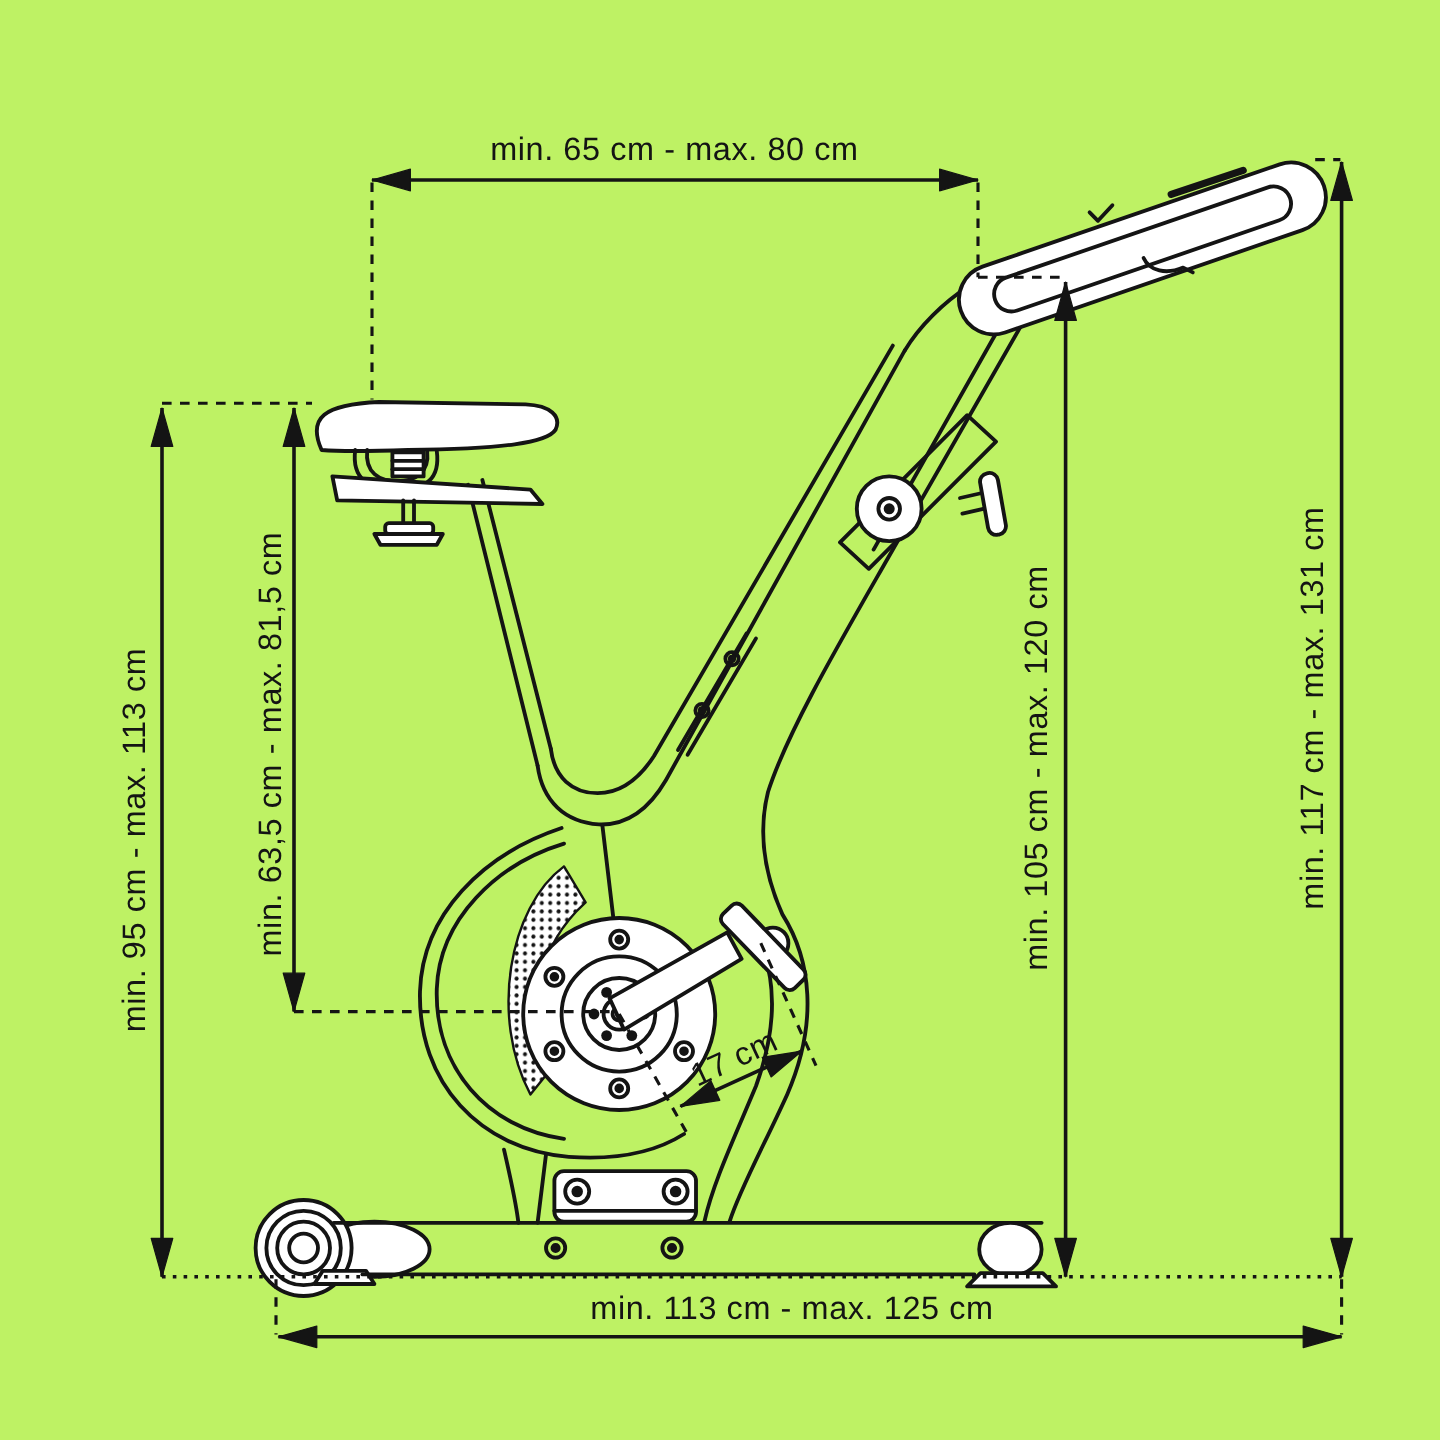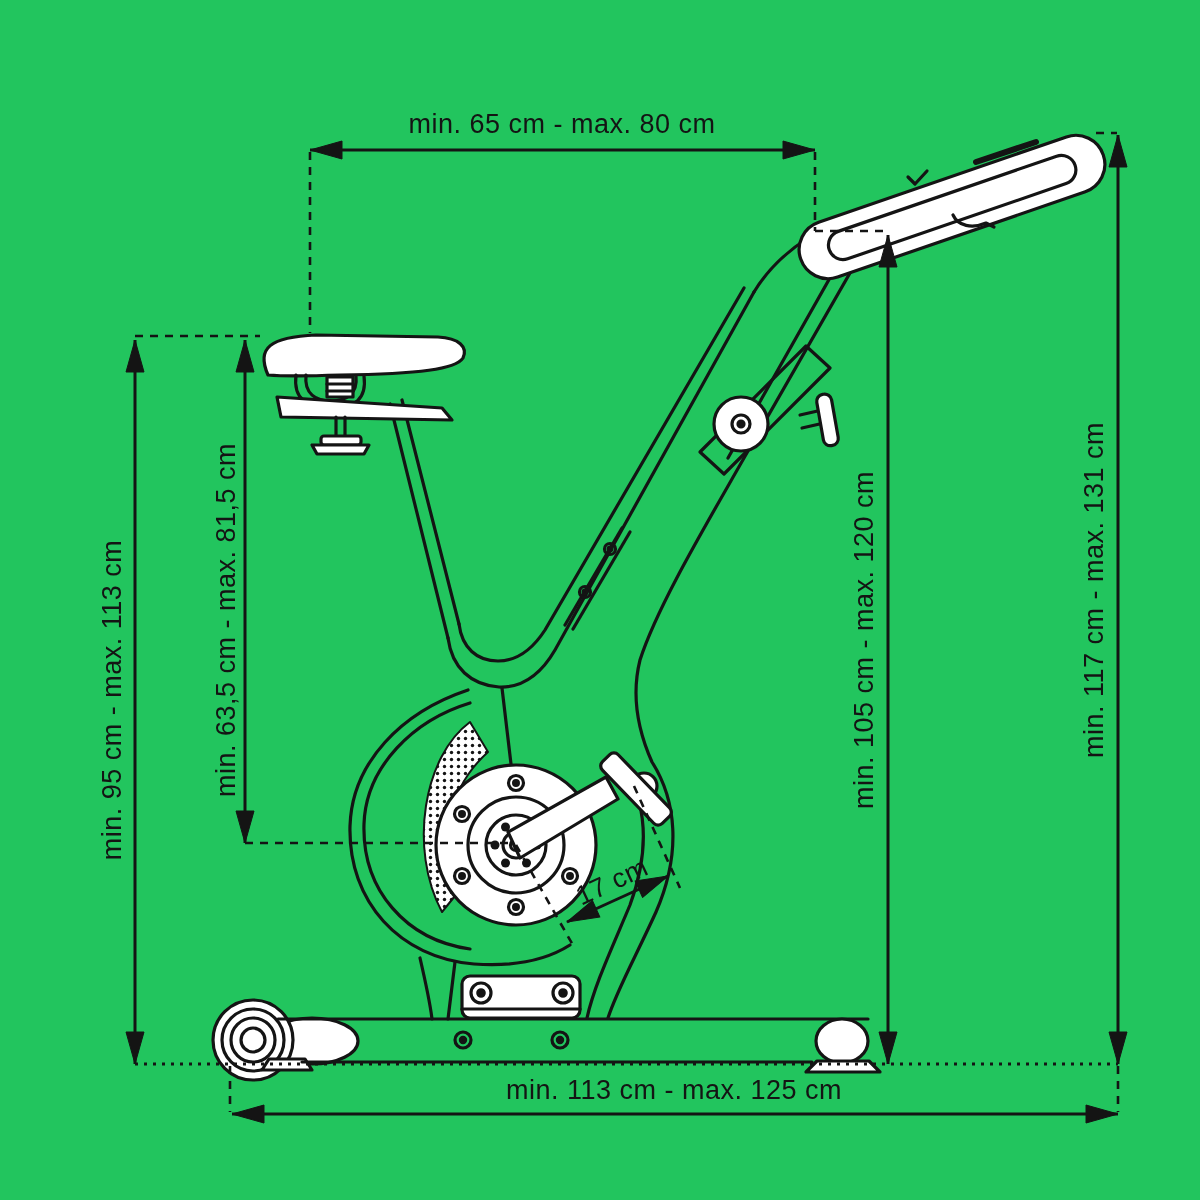--- a/index.html
+++ b/index.html
@@ -1,17 +1,17 @@
 <!DOCTYPE html>
 <html><head>
 <meta charset="utf-8">
 <style>
   html,body{margin:0;padding:0;background:#fff;}
   #stage{
-    position:relative;width:1200px;height:1200px;background:#22c55e;
+    position:relative;width:1200px;height:1200px;background:#bef264;
     font-family:"Liberation Sans", sans-serif;overflow:hidden;
   }
   #drawing{position:absolute;left:0;top:0;}
   .lbl{
     position:absolute;font-size:27px;letter-spacing:.5px;color:#141414;
     white-space:nowrap;line-height:1;
   }
   .lbl.h{transform:translate(-50%,-100%);}
   .lbl.v{transform:translate(-50%,-50%) rotate(-90deg);}
   .lbl.diag{transform:translate(-50%,-50%) rotate(-25deg);}
@@ -186,15 +186,15 @@
       <path d="M567,922 L668,876" marker-start="url(#ah)" marker-end="url(#ah)"></path>
     </g>
   </svg>
 
   <div class="lbl h" style="left:562px;top:138px;">min. 65 cm - max. 80 cm</div>
   <div class="lbl v" style="left:112px;top:700px;">min. 95 cm - max. 113 cm</div>
   <div class="lbl v" style="left:226px;top:620px;">min. 63,5 cm - max. 81,5 cm</div>
   <div class="lbl v" style="left:864px;top:640px;">min. 105 cm - max. 120 cm</div>
   <div class="lbl v" style="left:1094px;top:590px;">min. 117 cm - max. 131 cm</div>
   <div class="lbl diag" style="left:612px;top:882px;">17 cm</div>
-  <div class="lbl h" style="left:674px;top:1104px;text-align:right;">min. 113 cm - max. 125 cm</div>
+  <div class="lbl h" style="left:660px;top:1104px;text-align:right;">min. 113 cm - max. 125 cm</div>
 
 </div>
 
 </body></html>

